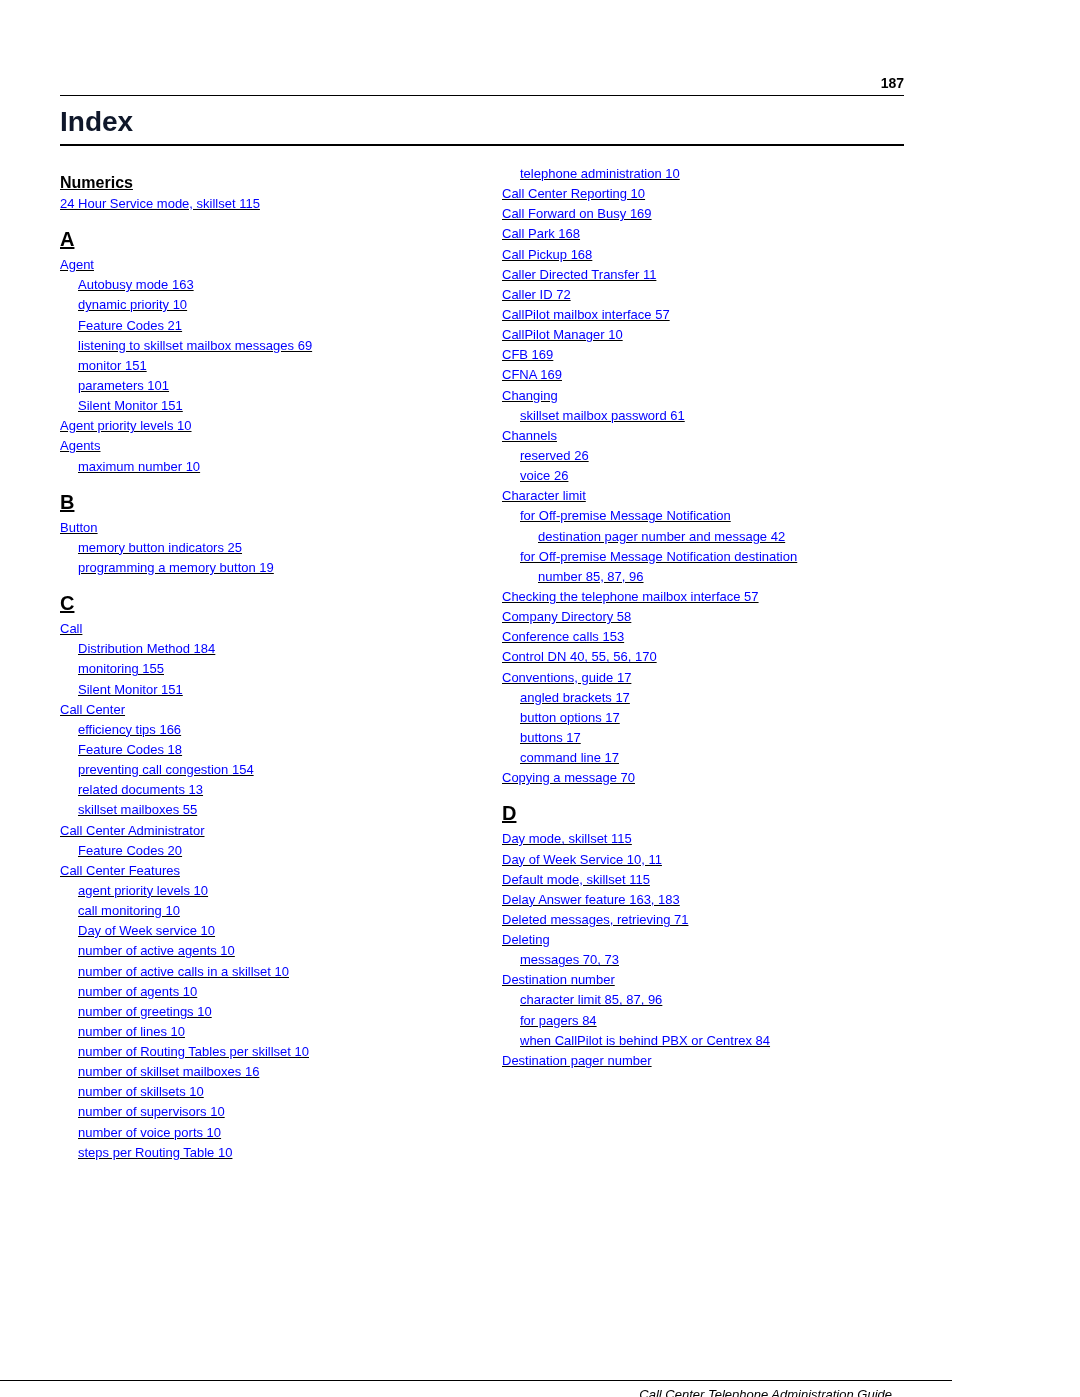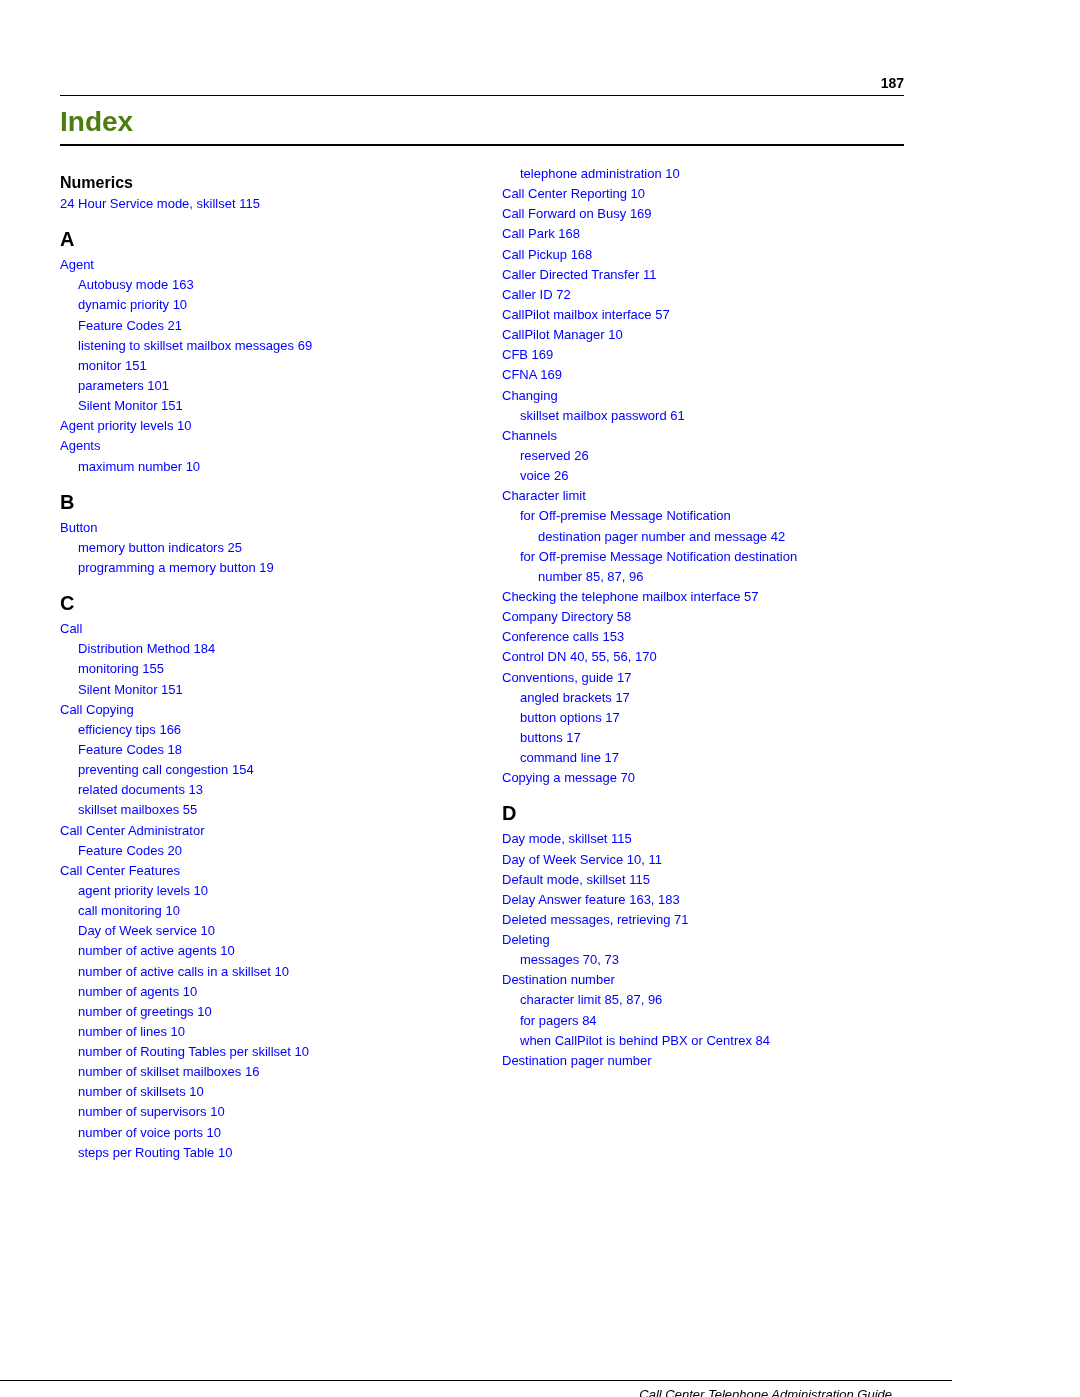--- a/index.html
+++ b/index.html
@@ -28,25 +28,26 @@
     .page-number {
       font-weight: bold;
       font-size: 14px;
     }
     .index-title {
       font-size: 28px;
       font-weight: bold;
       border-bottom: 2px solid #000;
       padding-bottom: 6px;
       margin-bottom: 18px;
-      color: #4d7c0f;
+      color: #0f172a;
     }
     .two-col {
       display: flex;
       gap: 40px;
+      text-decoration: underline;
     }
     .col {
       flex: 1;
     }
     .section-letter {
       font-size: 20px;
       font-weight: bold;
       color: #000;
       margin-top: 14px;
       margin-bottom: 4px;
@@ -122,21 +123,21 @@
         <div class="entry-indent">maximum number   10</div>
         <div class="section-letter">B</div>
         <div class="entry">Button</div>
         <div class="entry-indent">memory button indicators   25</div>
         <div class="entry-indent">programming a memory button   19</div>
         <div class="section-letter">C</div>
         <div class="entry">Call</div>
         <div class="entry-indent">Distribution Method   184</div>
         <div class="entry-indent">monitoring   155</div>
         <div class="entry-indent">Silent Monitor   151</div>
-        <div class="entry">Call Copying</div>
+        <div class="entry">Call Center</div>
         <div class="entry-indent">efficiency tips   166</div>
         <div class="entry-indent">Feature Codes   18</div>
         <div class="entry-indent">preventing call congestion   154</div>
         <div class="entry-indent">related documents   13</div>
         <div class="entry-indent">skillset mailboxes   55</div>
         <div class="entry">Call Center Administrator</div>
         <div class="entry-indent">Feature Codes   20</div>
         <div class="entry">Call Center Features</div>
         <div class="entry-indent">agent priority levels   10</div>
         <div class="entry-indent">call monitoring   10</div>

